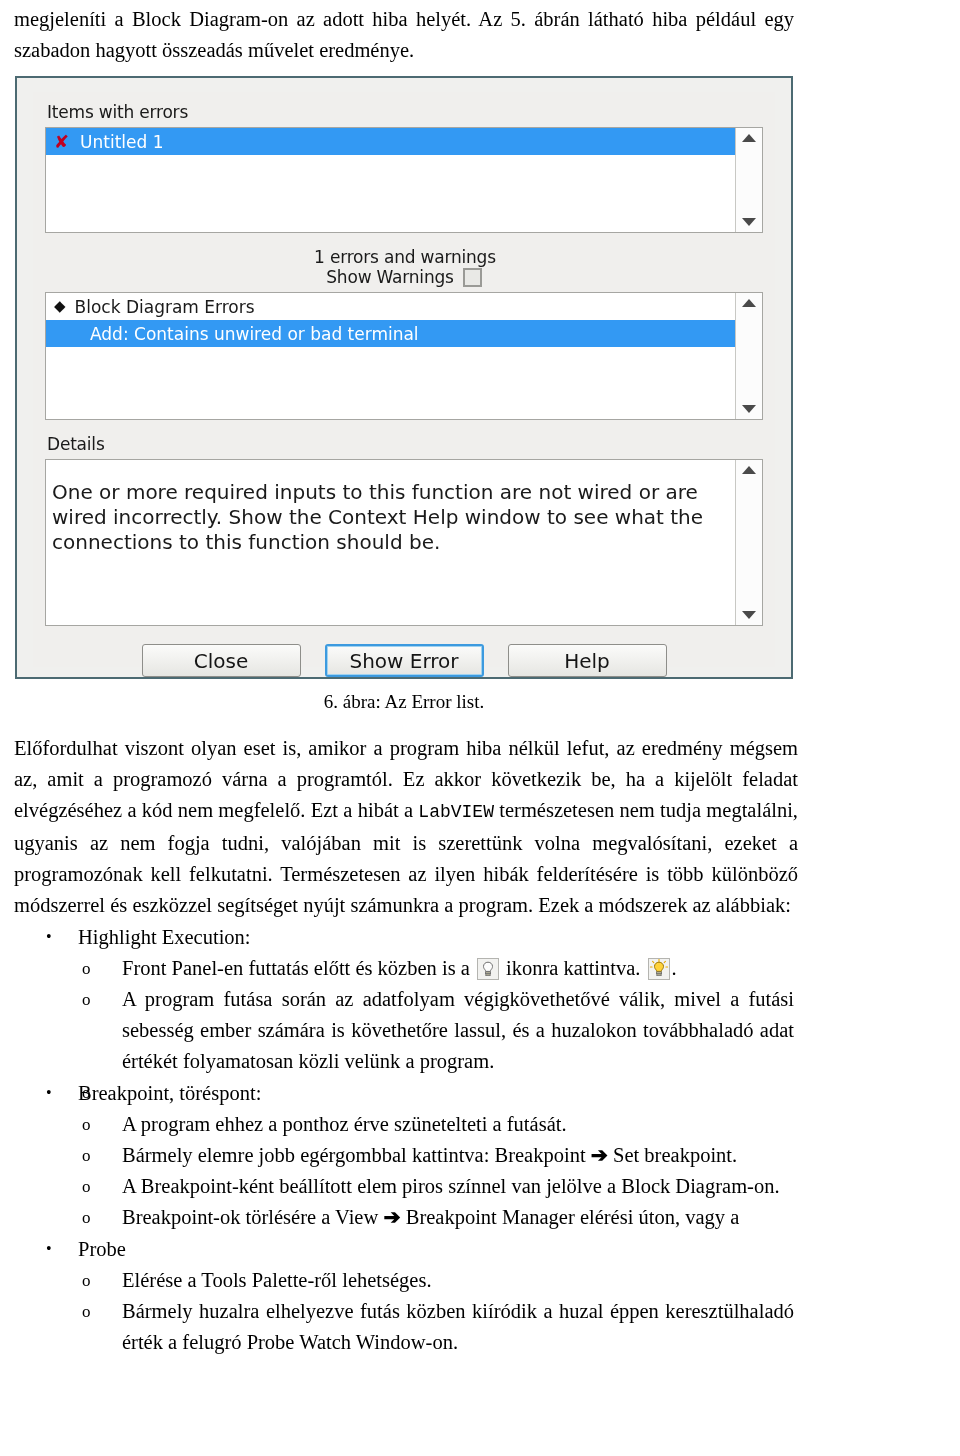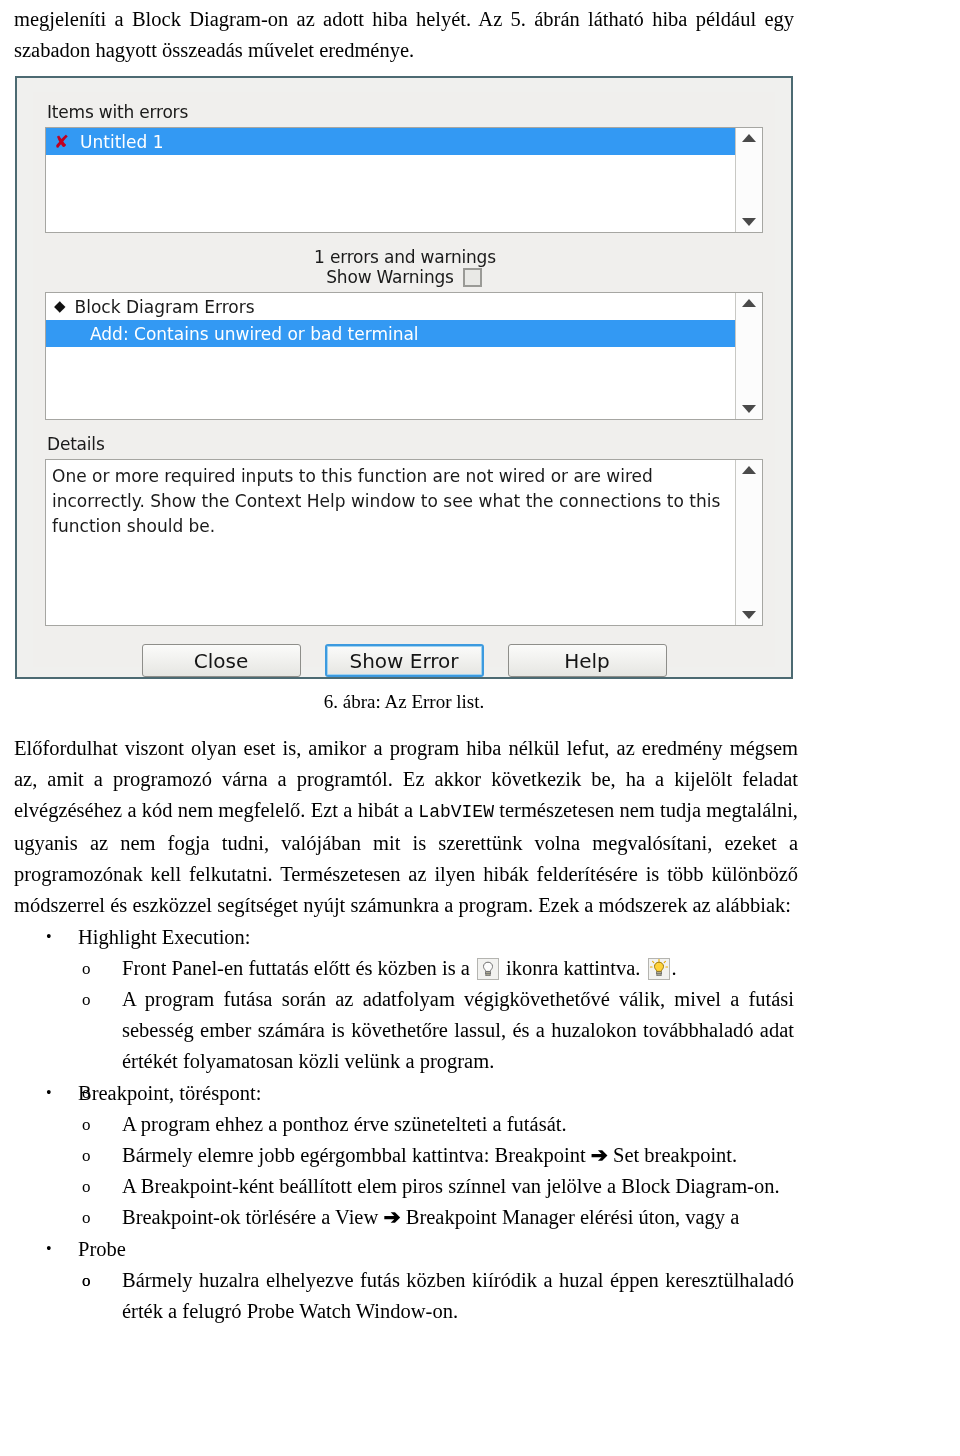--- a/index.html
+++ b/index.html
@@ -167,24 +167,24 @@
   .details-box {
     background: #ffffff;
     border: 1px solid #a6a6a2;
     box-sizing: border-box;
     display: flex;
     overflow: hidden;
   }
   .details-text {
     flex: 1 1 auto;
     min-width: 0;
-    font-size: 17px;
+    font-size: 20px;
     line-height: 25px;
     color: #1a1a1a;
-    padding: 4px 6px 0 6px;
+    padding: 20px 6px 0 6px;
   }
 
   .btn-row {
     display: flex;
     justify-content: center;
     gap: 24px;
     margin-top: 18px;
   }
   .btn {
     width: 159px;
@@ -383,21 +383,21 @@
           <span class="b2">o</span><span>Breakpoint-ok törlésére a View </span><span class="arrow-glyph">➔</span><span> Breakpoint Manager elérési úton, vagy a</span>
         </li>
       </ul>
     </li>
 
     <li class="top">
       <span class="b1">•</span>
       <span>Probe</span>
       <ul class="lvl2">
         <li class="nojust">
-          <span class="b2">o</span>
+          <span class="b2">o</span><span>Elérése a Tools Palette-ről lehetséges.</span>
         </li>
         <li>
           <span class="b2">o</span><span>Bármely huzalra elhelyezve futás közben kiíródik a huzal éppen keresztülhaladó érték a felugró Probe Watch Window-on.</span>
         </li>
       </ul>
     </li>
 
   </ul>
 
 </div>

